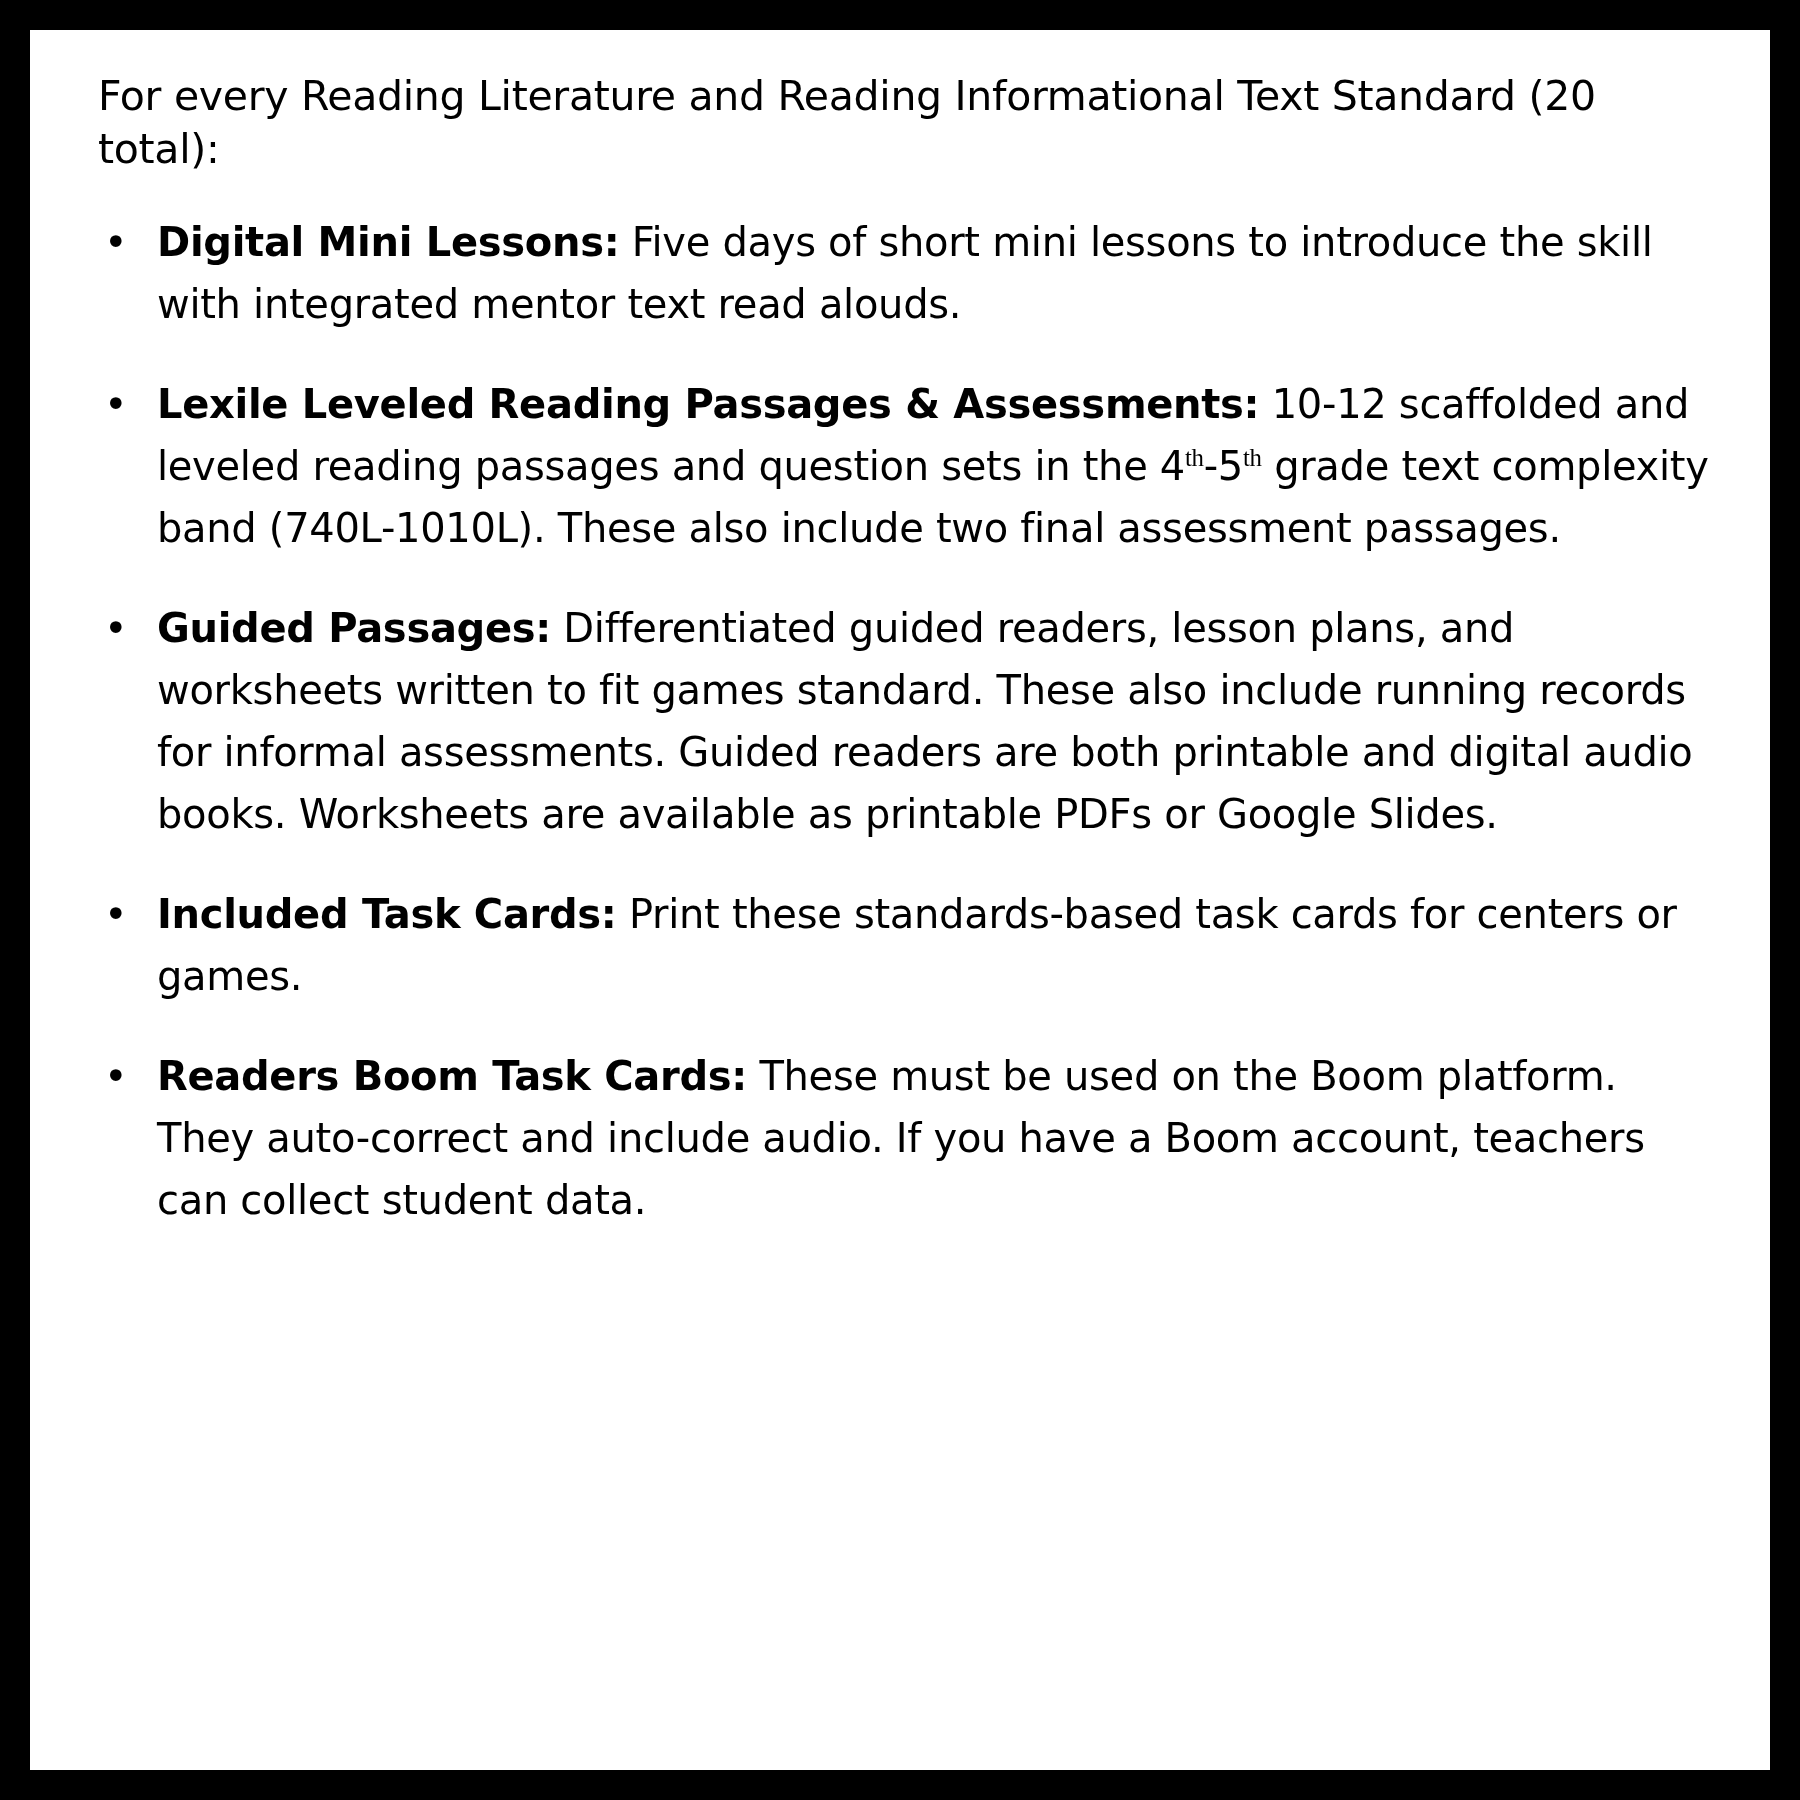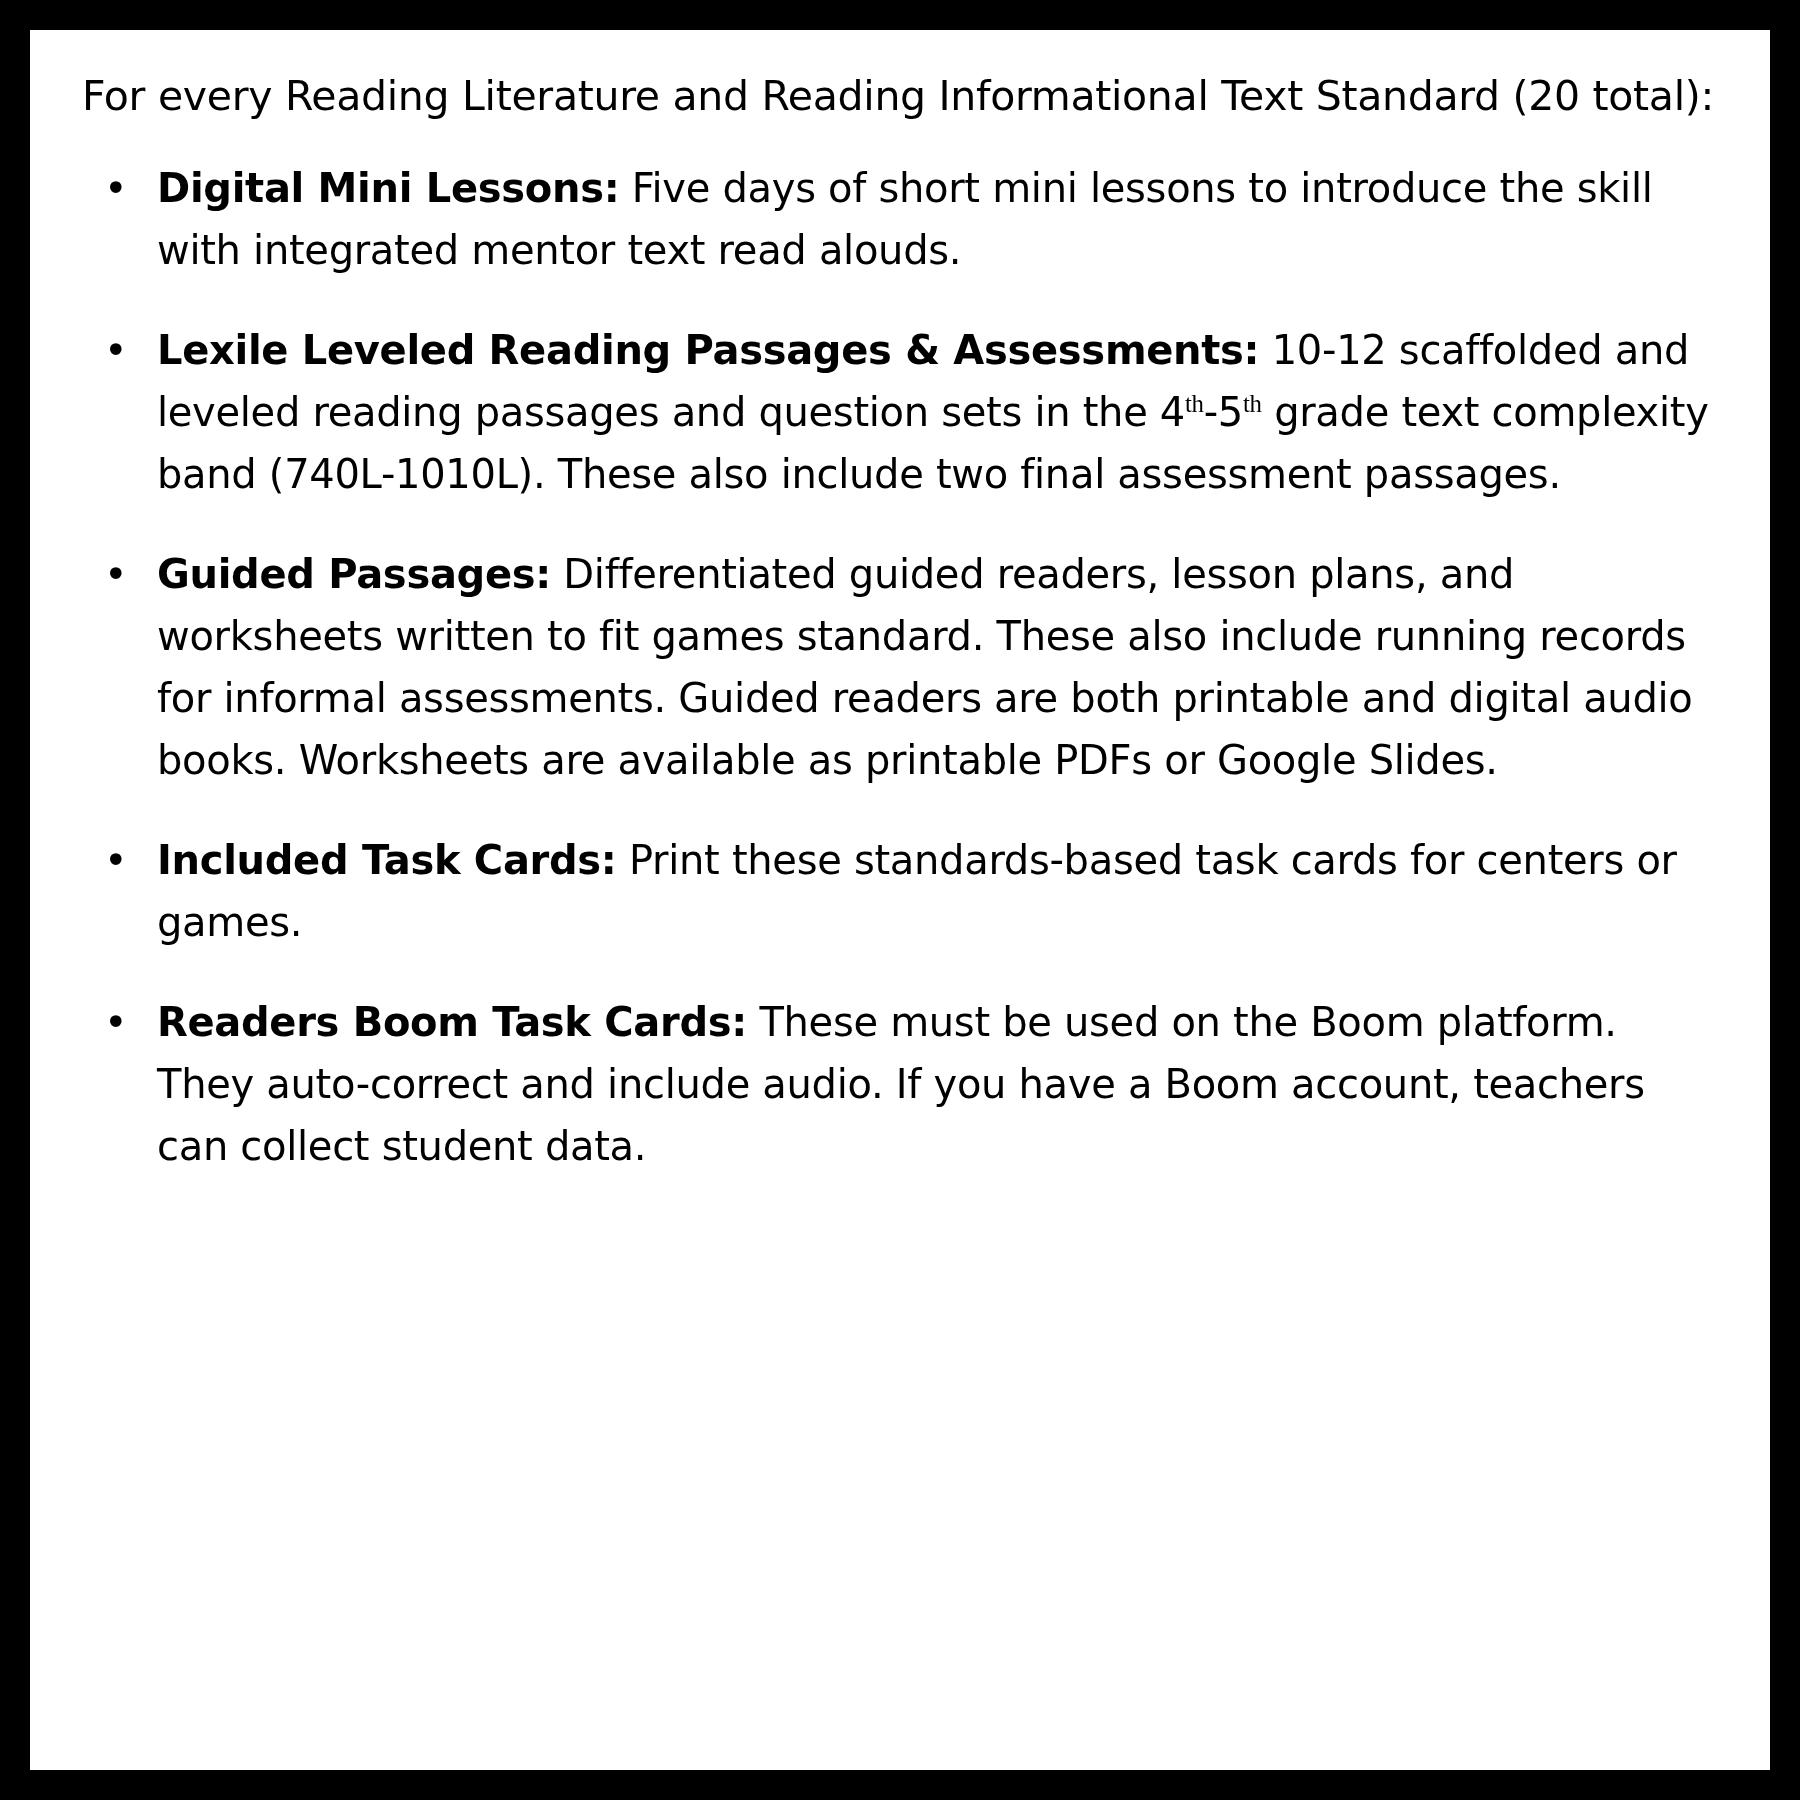--- a/index.html
+++ b/index.html
@@ -32,21 +32,21 @@
     line-height: 1.12;
     letter-spacing: 1px;
     color: #000000;
     margin: 14px 0 26px 0;
   }
   .intro {
     font-family: "DejaVu Sans", sans-serif;
     font-size: 41px;
     line-height: 1.3;
     color: #000000;
-    margin: 0 0 34px 0;
+    margin: 0 0 34px 16px;
     letter-spacing: -0.3px;
   }
   ul.items {
     list-style: none;
     margin: 0;
     padding: 0;
   }
   ul.items li {
     position: relative;
     padding-left: 75px;

